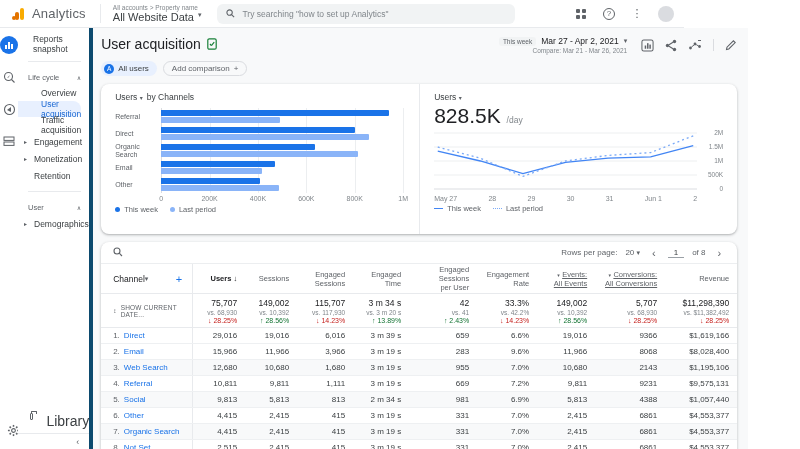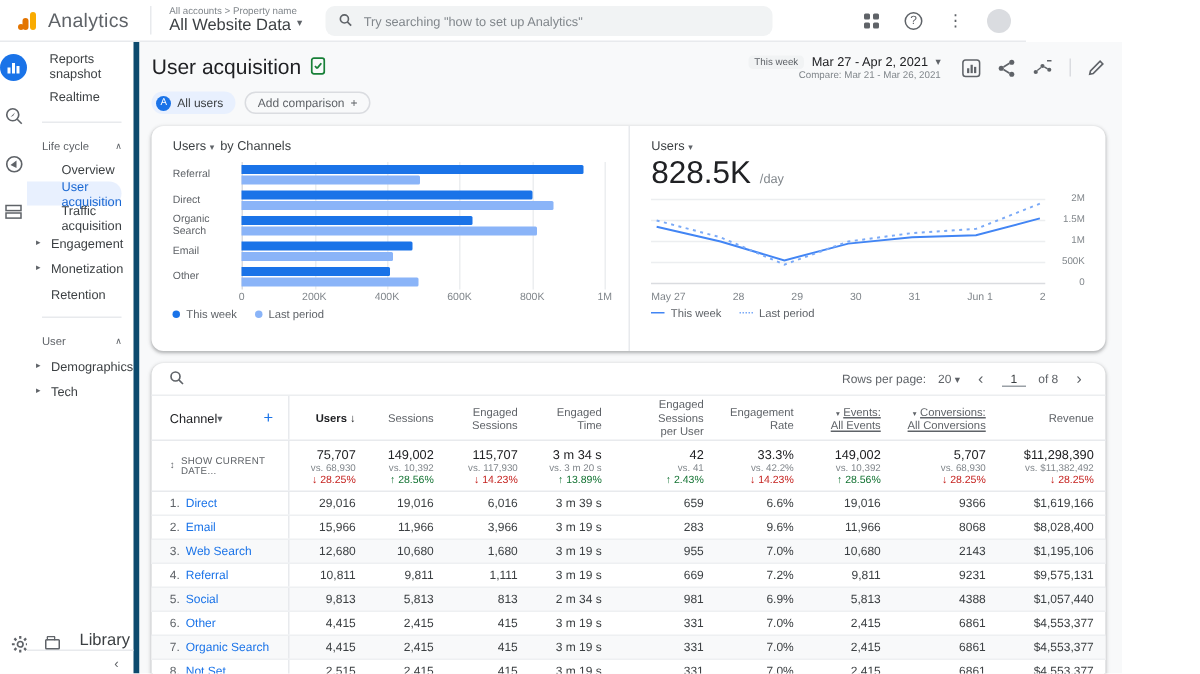--- a/index.html
+++ b/index.html
@@ -43,22 +43,22 @@
   .nrow.section { padding:0 8px 0 10px; color:#5f6368; font-size:7.5px; height:16px; }
   .nrow.section .nlabel { flex:1; }
   .sec-caret { font-size:6px; color:#5f6368; }
   .nrow.parent { padding-left:6px; }
   .nrow.parent .tri { width:10px; font-size:6px; color:#5f6368; }
   .nrow.item2 { padding-left:16px; }
   .nrow.child { padding-left:23px; height:16px; }
   .nrow.sel { background:#e8f0fe; color:#1967d2; border-radius:0 10px 10px 0; margin-right:8px; }
   .nav-divider { border-top:1px solid #e8eaed; margin:7px 8px 7px 10px; }
   .nav-bottom { position:absolute; bottom:0; left:0; right:0; }
-  .library-row { display:flex; align-items:flex-end; gap:13px; padding-left:12px; height:20px;
-    font-size:11px; color:#3c4043; }
+  .library-row { display:flex; align-items:flex-start; gap:13px; padding-left:12px; height:20px;
+    font-size:14px; color:#3c4043; }
   .folder { width:10px; height:7px; border:1px solid #5f6368; border-radius:1px; position:relative; }
   .folder:before { content:""; position:absolute; top:-3px; left:0; width:4px; height:2px;
     border:1px solid #5f6368; border-bottom:none; border-radius:1px 1px 0 0; }
   .collapse-row { border-top:1px solid #e8eaed; height:16px; display:flex; align-items:center;
     justify-content:flex-end; padding-right:10px; color:#5f6368; font-size:9px; }
 
   
   .main { flex:1; background:#f8f9fa; padding:8px 11px 0 8px; position:relative; }
   .title-row { display:flex; align-items:flex-start; }
   .page-title { font-size:14px; color:#202124; display:flex; align-items:center; gap:6px; }
@@ -230,23 +230,20 @@
             </g>
           </svg>
       </span>
     </div>
 
     <nav class="sidenav">
       <div id="nav-list">
           <div class="nrow item">
             <span class="nlabel">Reports snapshot</span>
           </div>
-          <div class="nrow item">
-            <span class="nlabel">Realtime</span>
-          </div>
           <div class="nav-divider"></div>
           <div class="nrow section">
             <span class="nlabel">Life cycle</span>
             <span class="sec-caret">∧</span>
           </div>
           <div class="nrow child">
             <span class="nlabel">Overview</span>
           </div>
           <div class="nrow child sel">
             <span class="nlabel">User acquisition</span>
@@ -266,24 +263,20 @@
             <span class="nlabel">Retention</span>
           </div>
           <div class="nav-divider"></div>
           <div class="nrow section">
             <span class="nlabel">User</span>
             <span class="sec-caret">∧</span>
           </div>
           <div class="nrow parent">
             <span class="tri">▸</span>
             <span class="nlabel">Demographics</span>
-          </div>
-          <div class="nrow parent">
-            <span class="tri">▸</span>
-            <span class="nlabel">Tech</span>
           </div>
         </div>
       <div class="nav-bottom">
         <div class="library-row">
           <span class="folder"></span>
           <span>Library</span>
         </div>
         <div class="collapse-row">
           <span>‹</span>
         </div>

